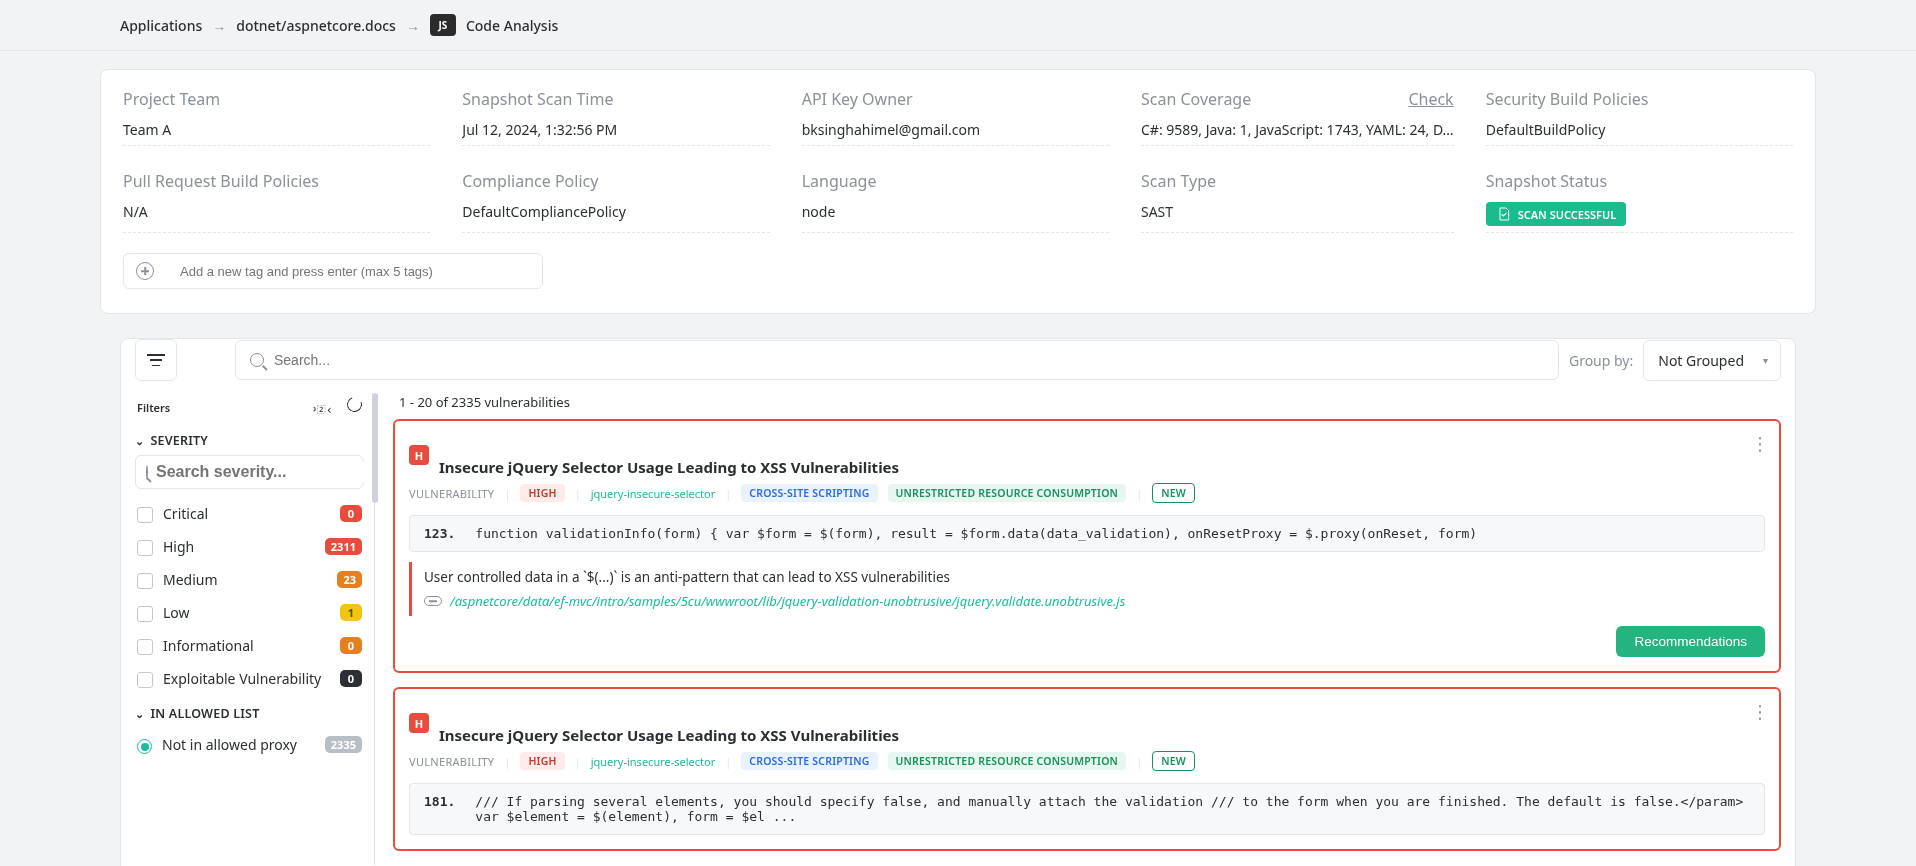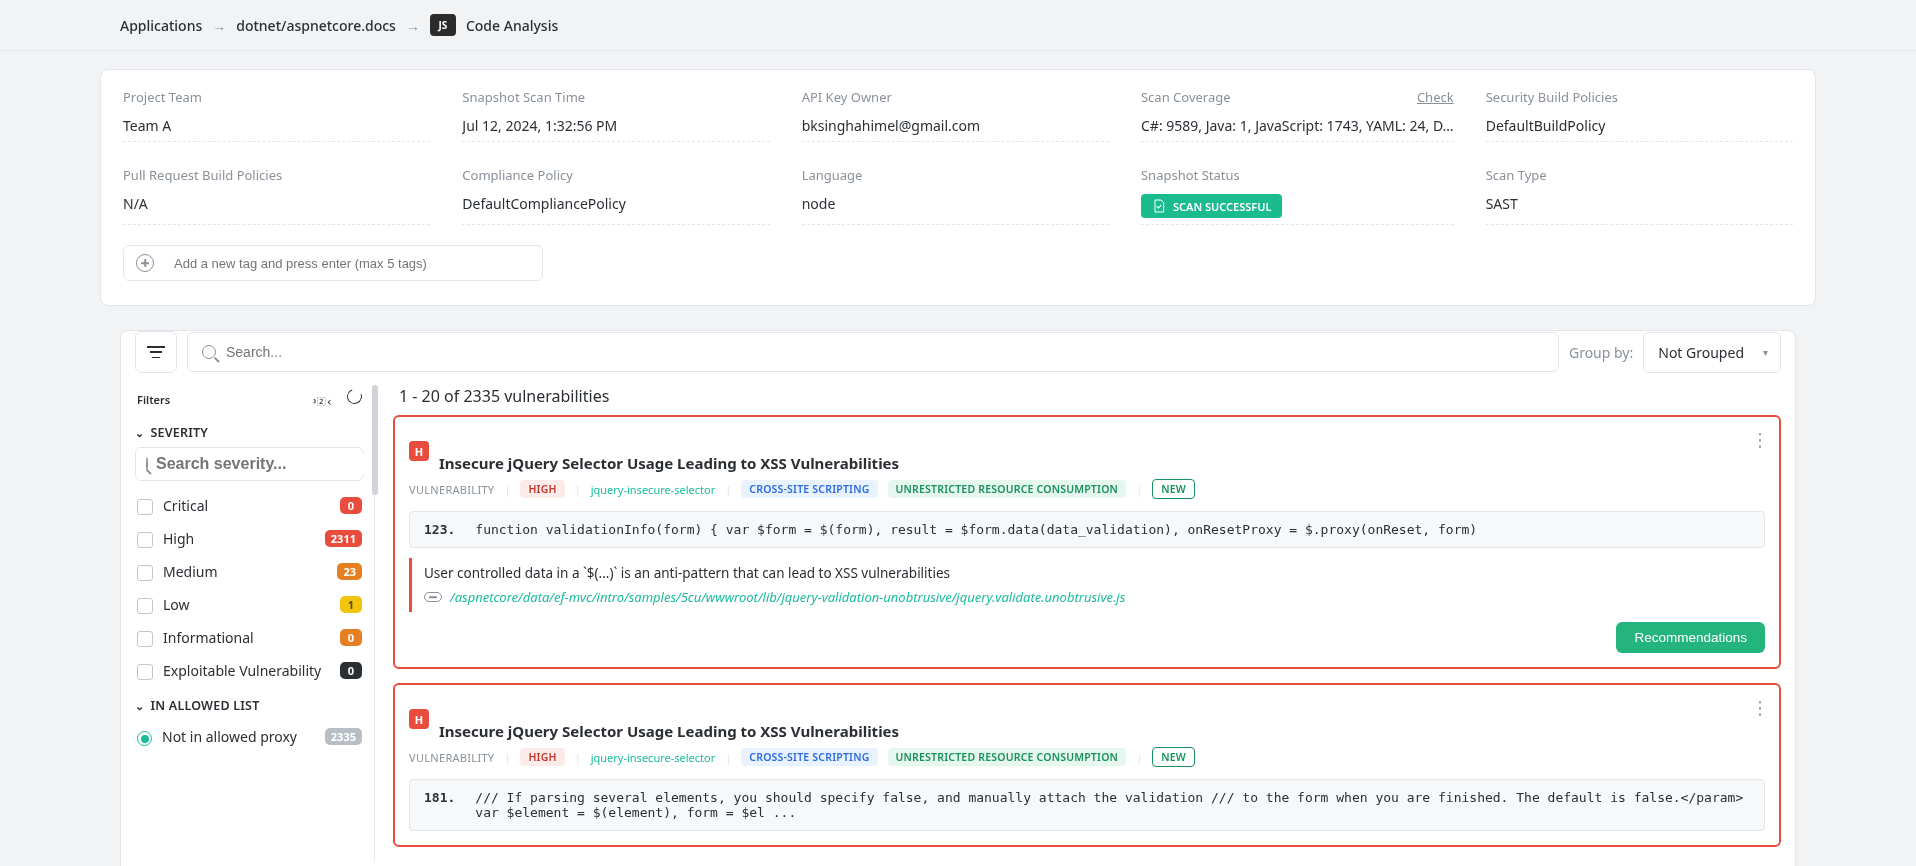--- a/index.html
+++ b/index.html
@@ -51,31 +51,31 @@
   .summary {
     margin: 18px 100px 0;
     padding: 18px 22px 24px;
   }
   .summary-grid {
     display:grid;
     grid-template-columns: repeat(5, 1fr);
     gap: 24px 32px;
   }
   .summary-item { border-bottom: 1px dashed var(--border); padding-bottom:6px; }
-  .summary-item .lbl { color: var(--muted); font-size:13px; display:flex; justify-content:space-between;}
+  .summary-item .lbl { color: var(--muted); font-size:16px; display:flex; justify-content:space-between;}
   .summary-item .lbl .rlink{color:var(--muted);}
   .summary-item .val { margin-top:10px; font-size:14px; color:var(--text); white-space:nowrap; overflow:hidden; text-overflow:ellipsis;}
   .status-badge {
     display:inline-flex; align-items:center; gap:6px;
     background:#1abc8d; color:#fff; font-size:11px; font-weight:600;
     padding:4px 10px; border-radius:4px;
   }
   .summary-tag-input {
     margin-top:20px;
-    display:flex; align-items:center; gap:18px;
+    display:flex; align-items:center; gap:24px;
     border:1px solid var(--border);
     border-radius:6px; padding:8px 12px;
     width:420px;
   }
   .summary-tag-input input { flex:1; border:0; outline:0; font-size:13px; color:var(--text);}
   .plus-circle {
     width:18px;height:18px;border:1.5px solid var(--muted); border-radius:50%; position:relative;
   }
   .plus-circle::before,.plus-circle::after{content:"";position:absolute;background:var(--muted);}
   .plus-circle::before{left:4px;right:4px;top:50%;height:1.5px;transform:translateY(-50%);}
@@ -112,21 +112,21 @@
   .toolbar {
     display:flex; align-items:center; gap:10px;
     padding: 0px 14px 12px;
   }
   .icon-btn {
     width:42px; height:42px; border:1px solid var(--border); border-radius:6px;
     display:flex; align-items:center; justify-content:center; background:#fff;
   }
   .search-wrap{
     flex:1; display:flex; align-items:center; gap:8px;
-    border:1px solid var(--border); border-radius:6px; padding:0 14px; height:40px; background:#fff;
+    border:1px solid var(--border); border-radius:6px; padding:0 14px; height:40px; background:#fff;margin-left:48px;
   }
   .search-wrap input{flex:1;border:0;outline:0;font-size:14px;}
   .groupby{display:flex; align-items:center; gap:10px; color:var(--muted);}
   .select-box{
     border:1px solid var(--border); border-radius:6px; padding:10px 36px 10px 14px;
     position:relative; background:#fff; color:var(--text);
   }
   .select-box::after{content:"▾"; position:absolute; right:12px; top:50%; transform:translateY(-50%); color:var(--muted); font-size:10px;}
 
   
@@ -167,21 +167,21 @@
     font-size:11px; font-weight:700; color:#fff;
   }
   .cb-red{background:#e74c3c;}
   .cb-orange{background:#e67e22;}
   .cb-yellow{background:#f1c40f; color:#5c4a00;}
   .cb-gray{background:#2b2f33;}
   .cb-gray-muted{background:#b8bec5;}
 
   
   .results{flex:1; min-width:0;}
-  .results-count{font-size:16px; color:var(--text); margin:0 0 8px 6px;}
+  .results-count{font-size:13px; color:var(--text); margin:0 0 8px 6px;}
   .vuln-card{
     border:2px solid var(--red); border-radius:6px; padding:12px 14px 14px; margin-bottom:14px;
     position:relative;
   }
   .vuln-head{display:flex; align-items:center; gap:10px;}
   .sev-chip{
     width:20px;height:20px; border-radius:4px; background:var(--red); color:#fff;
     font-size:11px;font-weight:700; display:flex;align-items:center;justify-content:center;
   }
   .vuln-title{font-weight:700; font-size:15px;margin-top:24px;}
@@ -277,35 +277,35 @@
     </div>
     <div class="summary-item">
       <div class="lbl">Compliance Policy</div>
       <div class="val">DefaultCompliancePolicy</div>
     </div>
     <div class="summary-item">
       <div class="lbl">Language</div>
       <div class="val">node</div>
     </div>
     <div class="summary-item">
+      <div class="lbl">Scan Type</div>
+      <div class="val">SAST</div>
+    </div>
+    <div class="summary-item">
       <div class="lbl">Snapshot Status</div>
       <div class="val">
         <span class="status-badge">
           <svg class="svg-icon" viewBox="0 0 24 24" fill="none">
             <path d="M6 3h9l4 4v14H6z" stroke="#fff" stroke-width="1.5"></path>
             <path d="M9 13l2 2 4-4" stroke="#fff" stroke-width="1.8" stroke-linecap="round"></path>
           </svg>
           <span>SCAN SUCCESSFUL</span>
         </span>
       </div>
     </div>
-    <div class="summary-item">
-      <div class="lbl">Scan Type</div>
-      <div class="val">SAST</div>
-    </div>
   </div>
 
   <div class="summary-tag-input">
     <span class="plus-circle"></span>
     <input type="text" placeholder="Add a new tag and press enter (max 5 tags)" style="">
   </div>
 </div>
 
 <div class="issues-panel">
 

